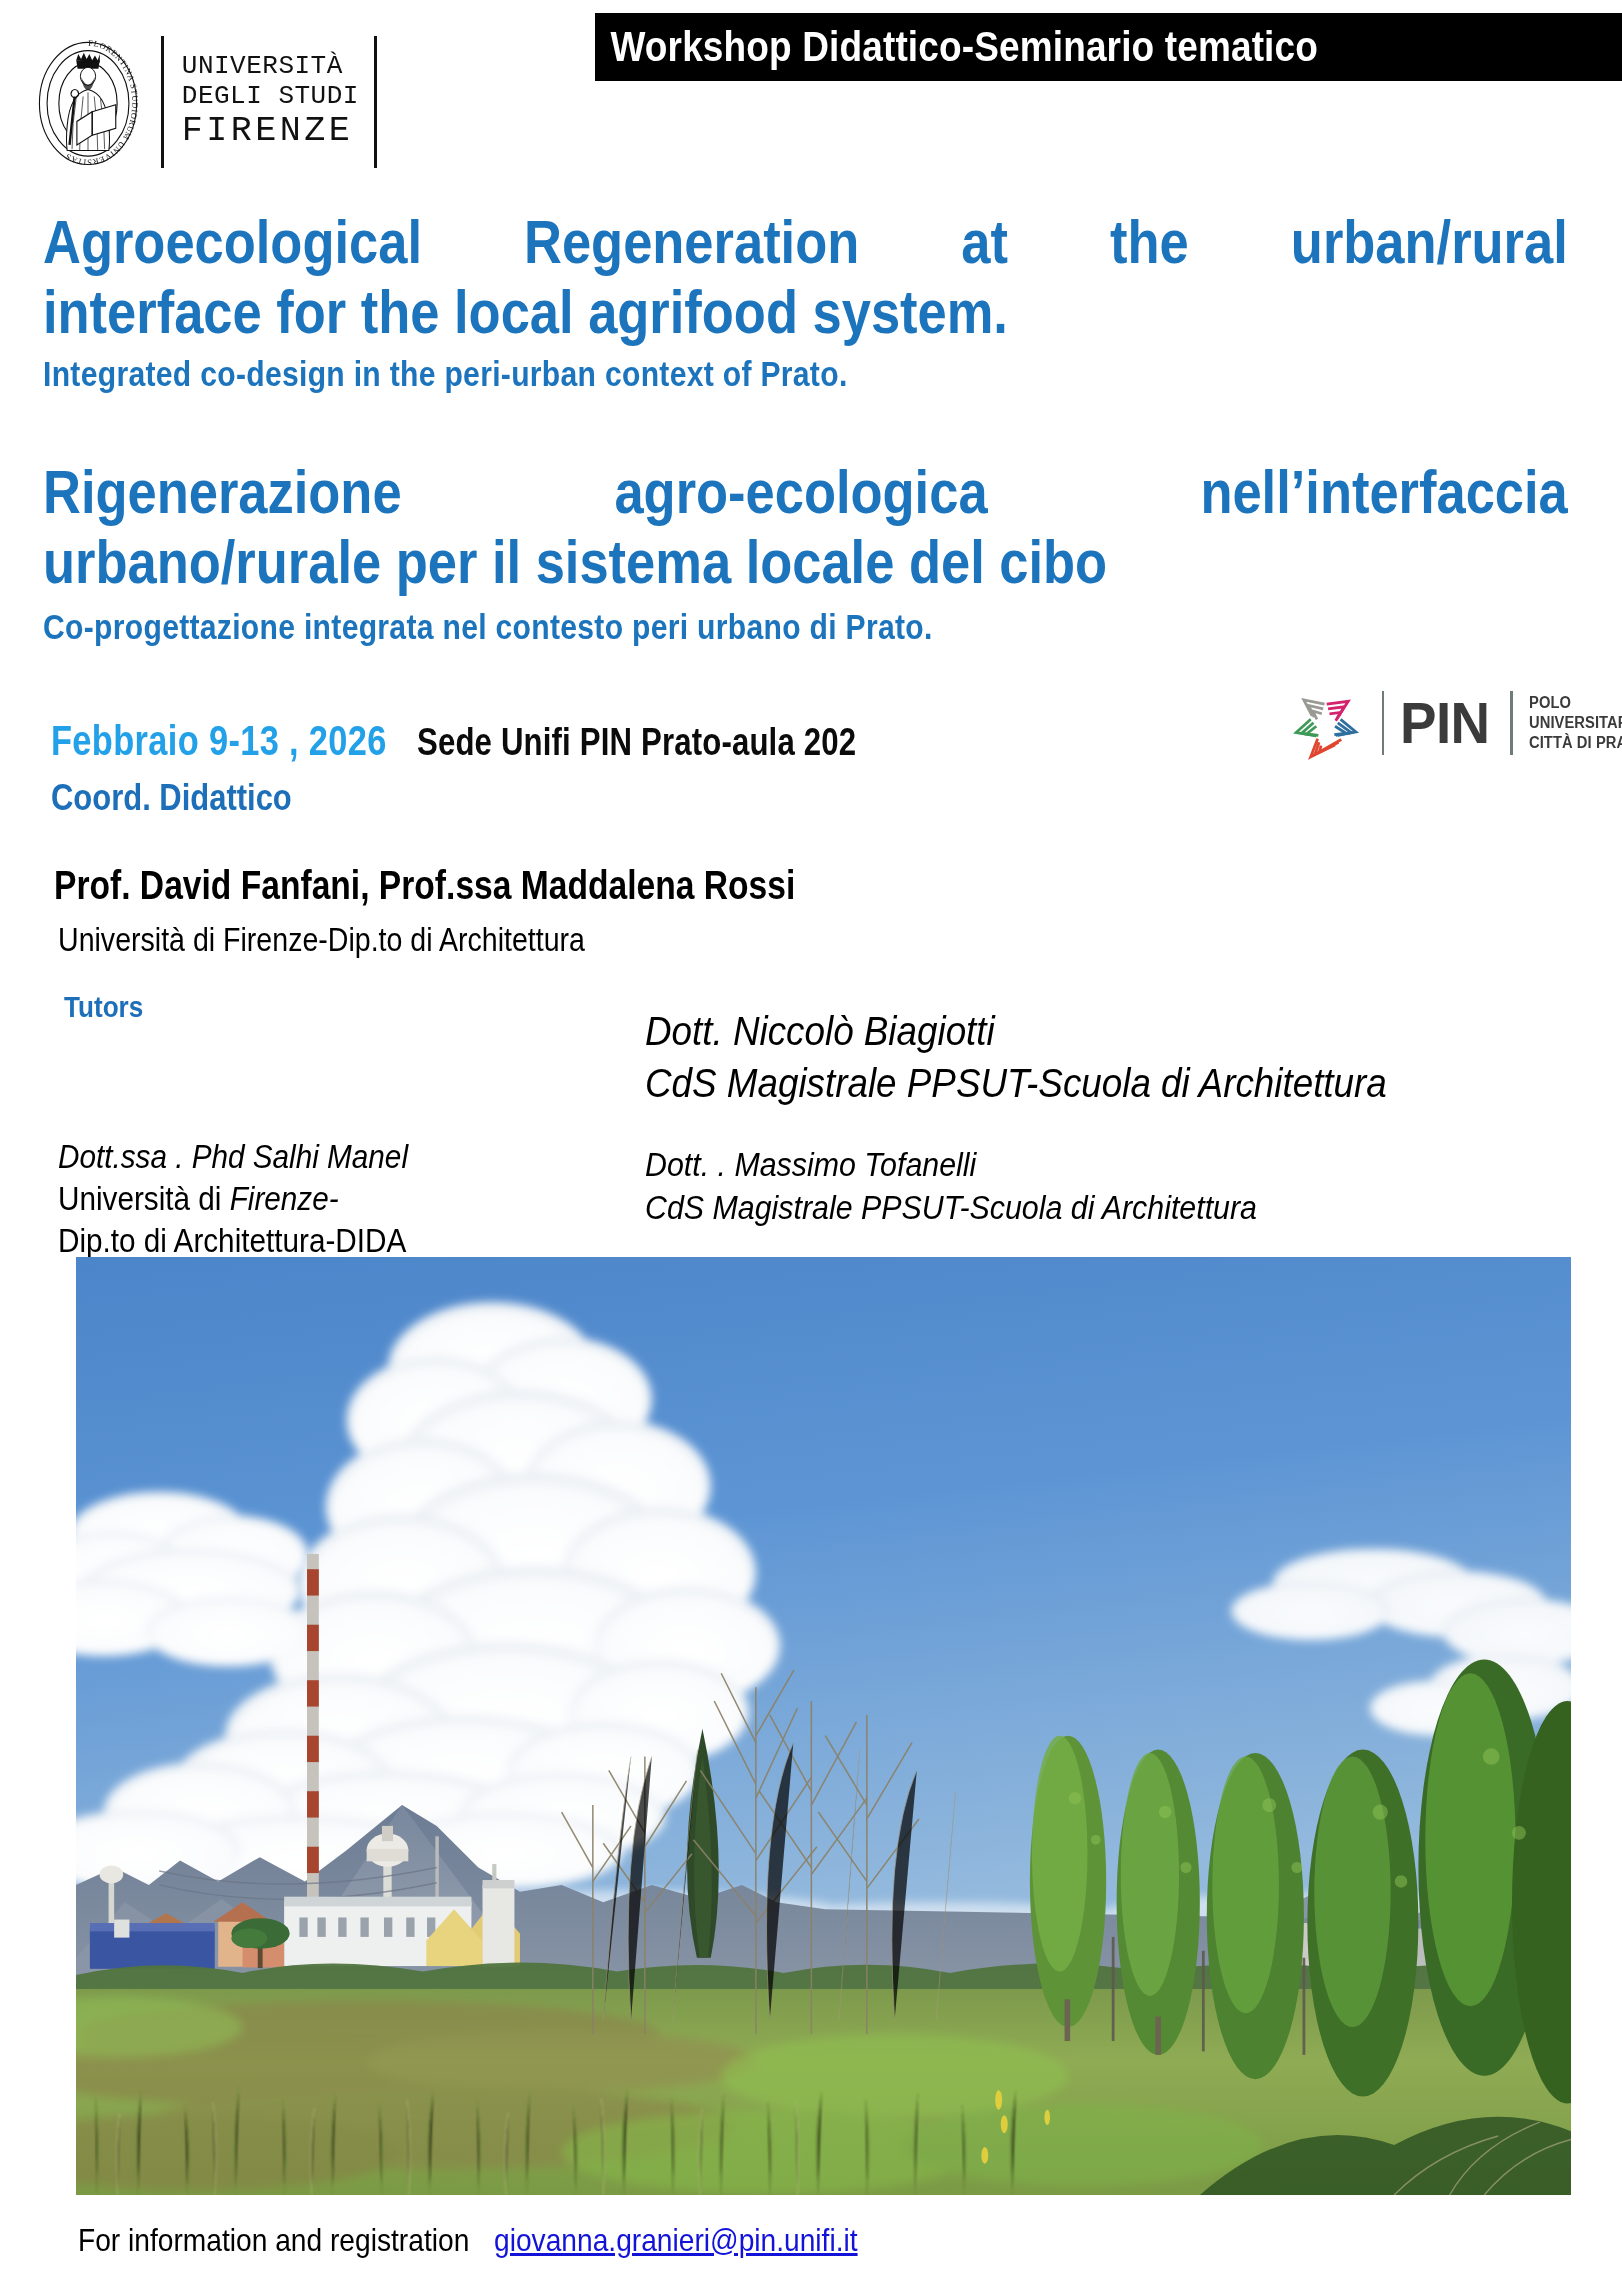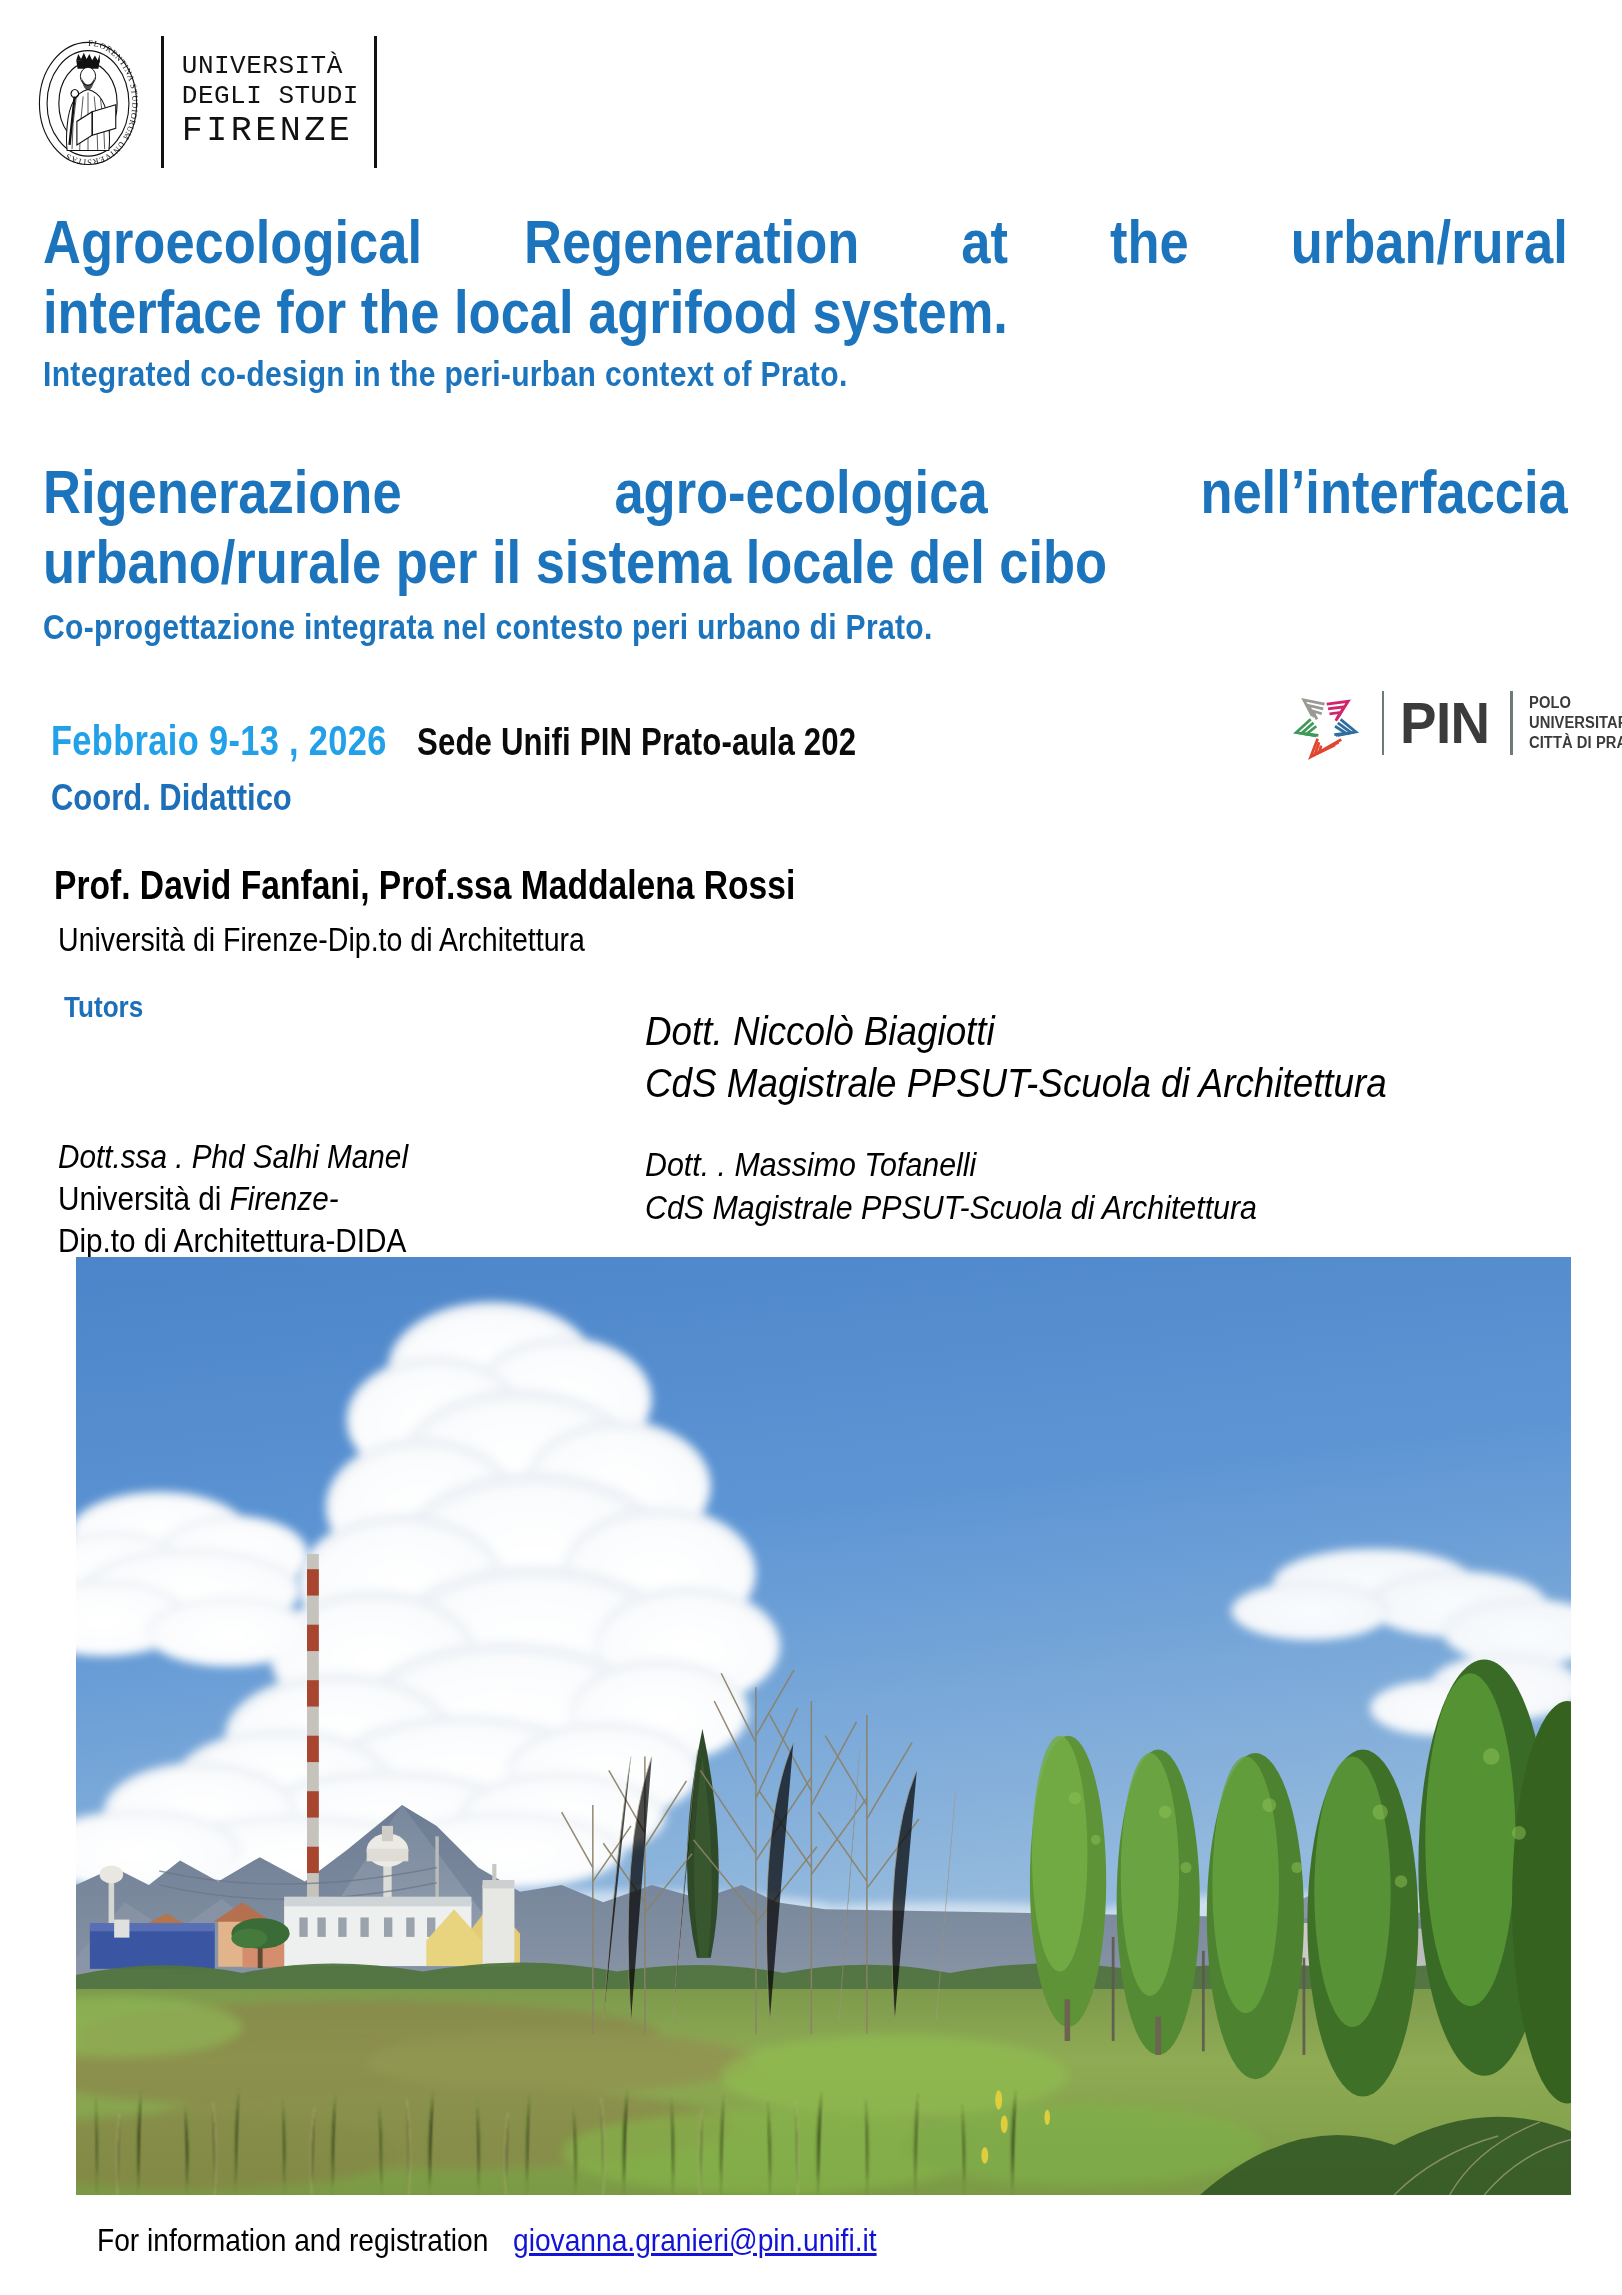--- a/index.html
+++ b/index.html
@@ -87,21 +87,21 @@
 
   .tut-right-1{position:absolute;left:645px;top:1005px;width:867px;color:#000;font-size:40px;font-style:italic;line-height:1.30;}
   .tut-right-2{position:absolute;left:645px;top:1144px;width:867px;color:#000;font-size:33px;font-style:italic;line-height:1.30;}
   .tut-right-1 div,.tut-right-2 div{white-space:nowrap;transform:scaleX(.92);transform-origin:left top;}
 
   
   .photo{position:absolute;left:76px;top:1257px;width:1495px;height:938px;overflow:hidden;background:#5a8fd0;}
   .photo svg{display:block;width:100%;height:100%;}
 
   
-  .footer{position:absolute;left:97px;top:2222px;display:flex;align-items:baseline;white-space:nowrap;}
+  .footer{position:absolute;left:78px;top:2222px;display:flex;align-items:baseline;white-space:nowrap;}
   .foot-txt{color:#000;font-size:32px;transform:scaleX(.88);transform-origin:left bottom;}
   .foot-mail{color:#1212d8;font-size:32px;text-decoration:underline;transform:scaleX(.88);transform-origin:left bottom;margin-left:-29px;}
 </style>
 </head>
 <body>
 
 <div class="poster">
 
   <div class="header">
 
@@ -152,20 +152,23 @@
       <div class="unifi-words">
         <div class="uw1">UNIVERSITÀ</div>
         <div class="uw2">DEGLI STUDI</div>
         <div class="uw3">FIRENZE</div>
       </div>
 
       <div class="vrule2"></div>
 
     </div>
 
+    <div class="black-band">
+      <span>Workshop Didattico-Seminario tematico</span>
+    </div>
   </div>
 
   <div class="title-en">
     <div class="l1">Agroecological Regeneration at the urban/rural</div>
     <div class="l2">interface for the local agrifood system.</div>
   </div>
   <div class="subtitle-en">Integrated co-design in the peri-urban context of Prato.</div>
 
   <div class="title-it">
     <div class="l1">Rigenerazione agro-ecologica nell’interfaccia</div>

